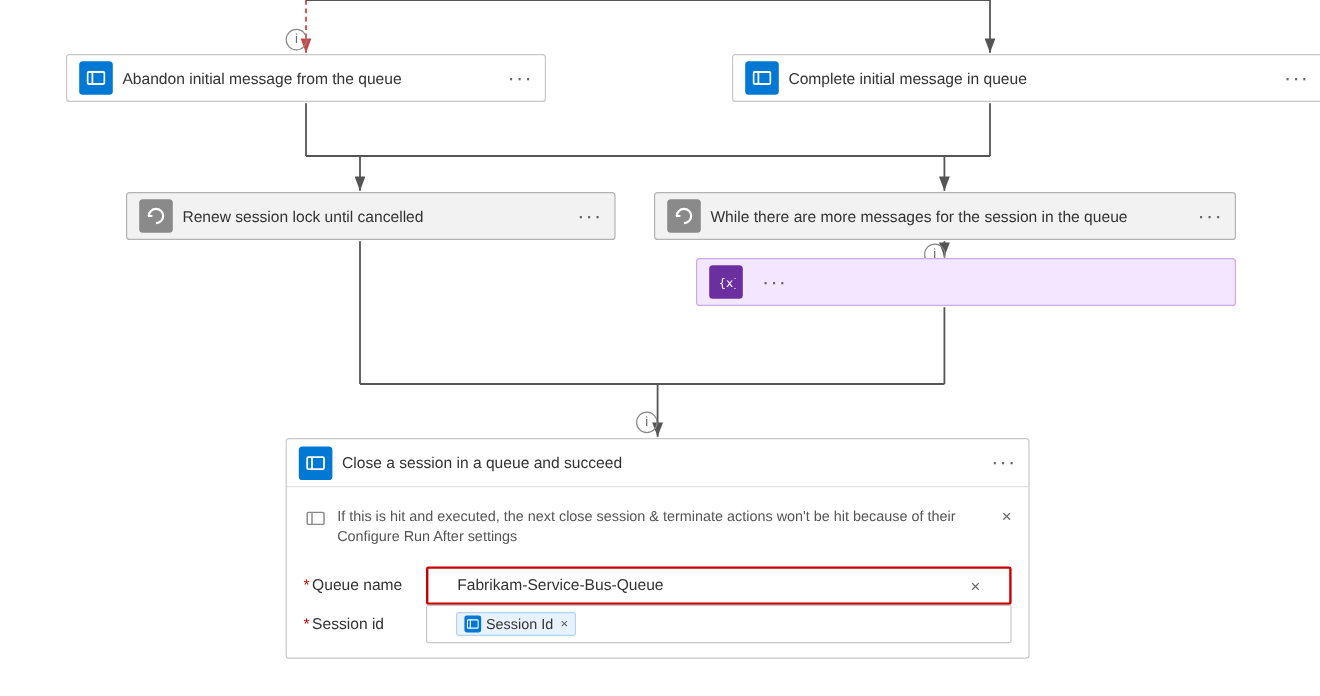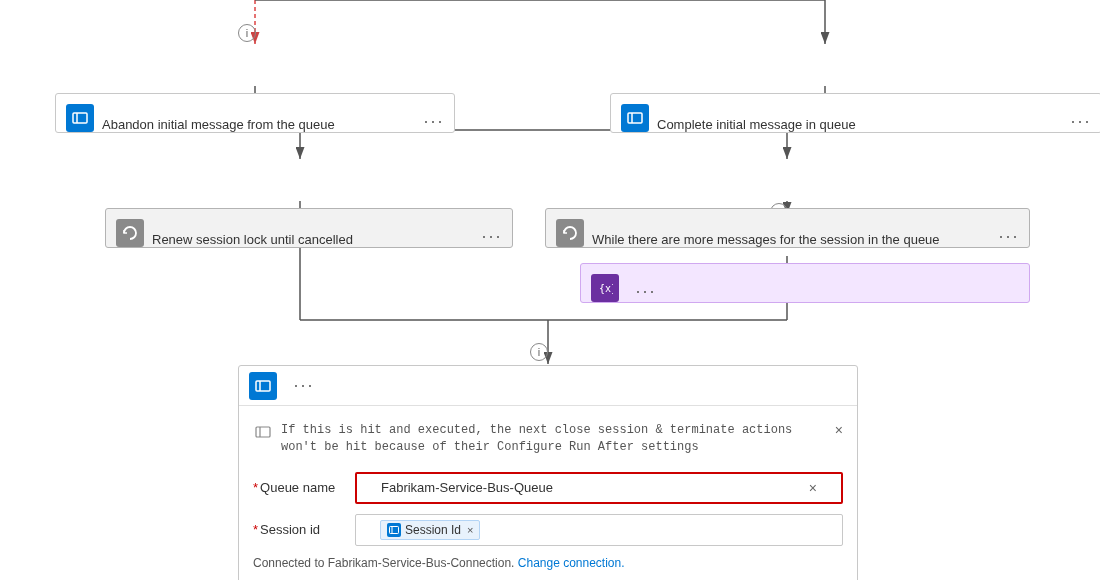--- a/index.html
+++ b/index.html
@@ -28,24 +28,23 @@
       pointer-events: none;
     }
 
     
     .node {
       position: absolute;
       border: 1px solid #c8c8c8;
       border-radius: 3px;
       background: #fff;
       display: flex;
-      align-items: flex-end;
+      align-items: center;
       padding: 0 10px;
       height: 40px;
-      margin-top: 48px;
     }
     .node-icon {
       width: 28px;
       height: 28px;
       border-radius: 3px;
       background: #0078d4;
       display: flex;
       align-items: center;
       justify-content: center;
       margin-right: 8px;
@@ -149,31 +148,29 @@
       display: flex;
       align-items: center;
       justify-content: center;
       color: #666;
     }
     .info-bar-text {
       flex: 1;
       font-size: 12px;
       color: #555;
       line-height: 1.4;
-      font-family: Liberation Mono, monospace;
     }
     .info-bar-close {
       color: #666;
       cursor: pointer;
       font-size: 14px;
     }
     .field-row {
       display: flex;
       align-items: center;
-      margin-bottom: 10px;
       gap: 12px;
     }
     .field-label {
       font-size: 13px;
       color: #333;
       width: 90px;
       flex-shrink: 0;
     }
     .field-label .required {
       color: #c00;
@@ -364,20 +361,21 @@
   </div>
 
   <div class="node-close-expanded">
     <div class="node-close-header">
       <div class="node-icon" style="background:#0078d4;margin-right:8px;">
         <svg viewBox="0 0 16 16">
             <rect x="1" y="3" width="14" height="10" rx="1" fill="none" stroke="#fff" stroke-width="1.5"></rect>
             <line x1="5" y1="3" x2="5" y2="13" stroke="#fff" stroke-width="1.5"></line>
           </svg>
       </div>
+      <span class="node-label">Close a session in a queue and succeed</span>
       <span class="node-more">···</span>
     </div>
     <div class="node-close-body">
 
       <div class="info-bar">
         <div class="info-bar-icon">
           <svg width="16" height="16" viewBox="0 0 16 16">
               <rect x="1" y="3" width="14" height="10" rx="1" fill="none" stroke="#888" stroke-width="1.2"></rect>
               <line x1="5" y1="3" x2="5" y2="13" stroke="#888" stroke-width="1.2"></line>
             </svg>
@@ -407,20 +405,16 @@
                   <rect x="0.5" y="1.5" width="9" height="7" rx="0.8" fill="none" stroke="#fff" stroke-width="1"></rect>
                   <line x1="3" y1="1.5" x2="3" y2="8.5" stroke="#fff" stroke-width="1"></line>
                 </svg>
             </span>
             <span>Session Id</span>
             <span class="session-tag-x">×</span>
           </span>
         </div>
       </div>
 
-      <div class="connection-text">
-        <span>Connected to Fabrikam-Service-Bus-Connection.</span>
-        <a class="connection-link">Change connection.</a>
-      </div>
     </div>
   </div>
 
 </div>
 
 </body></html>

